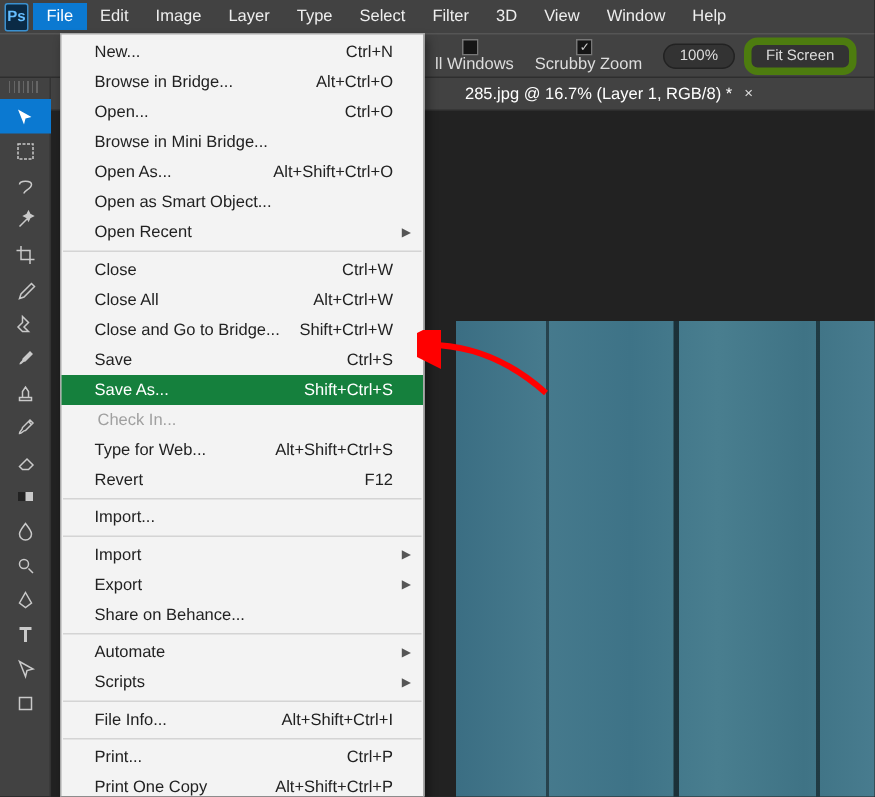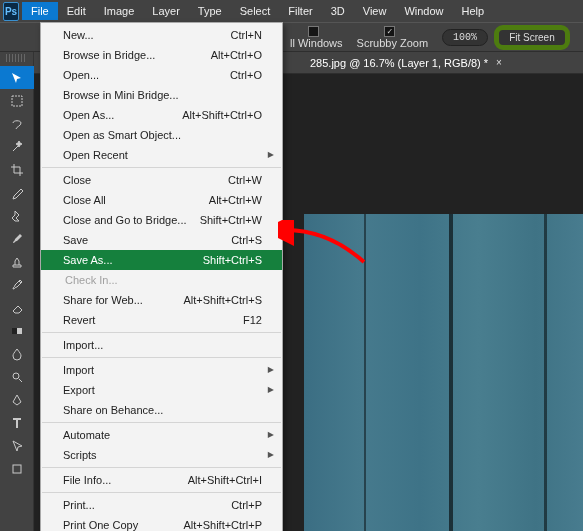--- a/index.html
+++ b/index.html
@@ -7,21 +7,21 @@
 
 .menubar { display: flex; align-items: center; height: 22px; background: #424242; color: #eee; font-size: 11px; }
 .ps-logo { width: 22px; height: 22px; display: flex; align-items: center; justify-content: center; }
 .ps-logo span { font-weight: bold; font-size: 10px; background: #0a2a45; color: #67bfff; border: 1px solid #3a90cf; width: 16px; height: 19px; display: flex; align-items: center; justify-content: center; border-radius: 2px; }
 .menu-item { padding: 3px 9px; cursor: default; }
 .menu-item.open { background: #0b79d1; color: #fff; }
 
 .optionsbar { height: 30px; background: #424242; display: flex; align-items: center; color: #ddd; font-size: 11px; padding-left: 290px; border-top: 1px solid #555; border-bottom: 1px solid #2e2e2e; }
 .opt-check { width: 11px; height: 11px; background: #151515; border: 1px solid #777; margin-right: 5px; display: inline-flex; align-items: center; justify-content: center; color: #ccc; font-size: 8px; }
 .opt-section { display: flex; align-items: center; margin-right: 14px; flex-direction: column; }
-.opt-box { background: #333; border: 1px solid #222; padding: 2px 10px; border-radius: 9px; font-size: 10px; font-family: Liberation Mono, monospace; }
+.opt-box { background: #333; border: 1px solid #222; padding: 2px 10px; border-radius: 9px; font-size: 10px; }
 .opt-btn { background: #333; border: 5px solid #4d7c0f; padding: 2px 10px; border-radius: 9px; font-size: 10px; margin-left: 6px; }
 
 .tabbar { height: 22px; background: #424242; display: flex; align-items: center; border-bottom: 1px solid #2d2d2d; padding-left: 300px; }
 .doc-tab { font-size: 11px; color: #fff; padding: 2px 10px; display: flex; align-items: center; gap: 8px; }
 .doc-tab .close-x { font-size: 10px; color: #ddd; }
 
 .left { position: absolute; left: 0; top: 52px; width: 34px; bottom: 0; background: #424242; border-right: 1px solid #333;}
 .left .dhandle { height: 8px; background: repeating-linear-gradient(90deg,#666,#666 1px,transparent 1px,transparent 3px); margin: 2px 6px 4px; }
 .tool { width: 34px; height: 23px; display: flex; align-items: center; justify-content: center; color: #c9c9c9; }
 .tool.active { background: #0b79d1; color: #fff; }
@@ -233,21 +233,21 @@
       <span class="dd-short">Ctrl+S</span>
     </div>
     <div class="dd-row highlight">
       <span>Save As...</span>
       <span class="dd-short">Shift+Ctrl+S</span>
     </div>
     <div class="dd-row disabled">
       <span>Check In...</span>
     </div>
     <div class="dd-row">
-      <span>Share for Web...</span>
+      <span>Type for Web...</span>
       <span class="dd-short">Alt+Shift+Ctrl+S</span>
     </div>
     <div class="dd-row">
       <span>Revert</span>
       <span class="dd-short">F12</span>
     </div>
     <div class="dd-sep"></div>
     <div class="dd-row">
       <span>Import...</span>
     </div>

